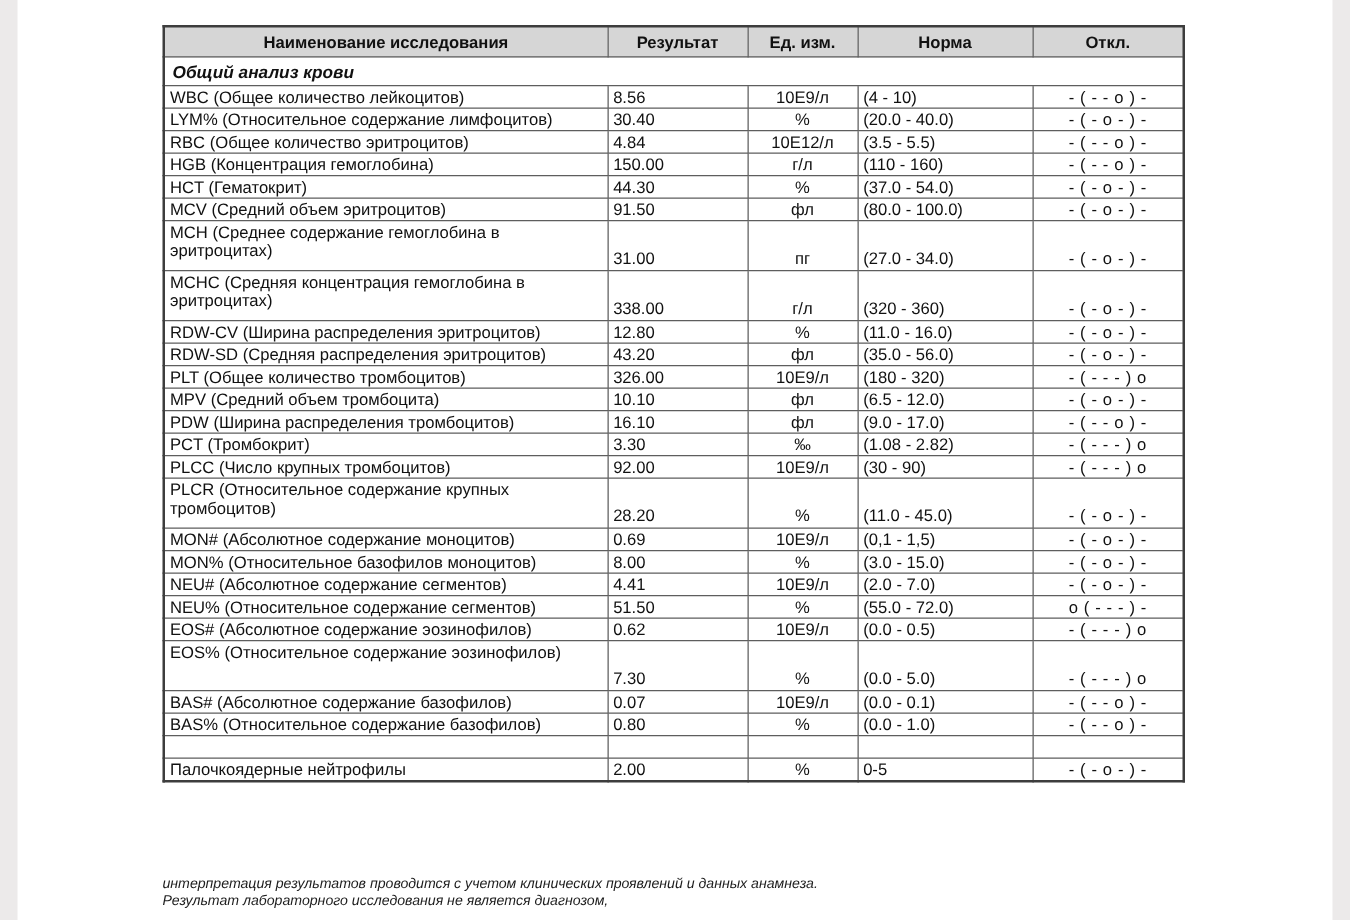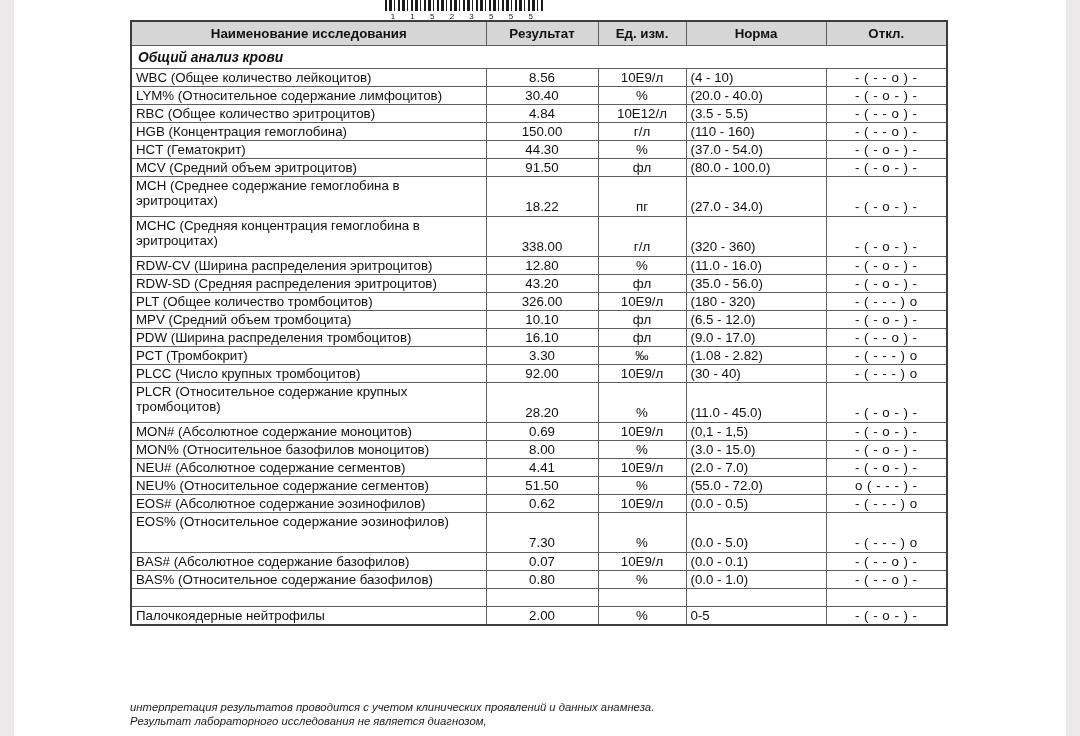--- a/index.html
+++ b/index.html
@@ -101,21 +101,21 @@
     font-style: italic;
     font-weight: bold;
     font-size: 13.8px;
     padding-left: 6px;
     height: 20px;
   }
   td.name {
     text-align: left;
     padding-left: 6px;
   }
-  td.result { text-align: center; }
+  td.result { text-align: left; }
   td.units  { text-align: center; margin-top: 40px; }
   td.norm   { text-align: left; padding-left: 5px; }
   td.dev    { text-align: center; letter-spacing: 0.5px; }
   tr.spacer td {
     height: 14px;
     border-left: 1px solid #5e5e5e;
     border-right: 1px solid #5e5e5e;
     border-top: 1px solid #5e5e5e;
     border-bottom: 1px solid #5e5e5e;
   }
@@ -138,24 +138,20 @@
   }
 </style>
 </head>
 <body>
 
 <div class="page">
 
   <div class="edge-left"></div>
   <div class="edge-right"></div>
 
-  <div class="barcode">
-    <span class="barcode-bars"></span>
-    <span class="barcode-digits">1 1 5 2 3 5 5 5</span>
-  </div>
 
   <table class="labtable">
     <colgroup>
       <col class="col-name">
       <col class="col-result">
       <col class="col-units">
       <col class="col-norm">
       <col class="col-dev">
     </colgroup>
     <thead>
@@ -208,21 +204,21 @@
         </tr>
         <tr>
           <td class="name">MCV (Средний объем эритроцитов)</td>
           <td class="result">91.50</td>
           <td class="units">фл</td>
           <td class="norm">(80.0 - 100.0)</td>
           <td class="dev">- ( - o - ) -</td>
         </tr>
         <tr class="tall">
           <td class="name">MCH (Среднее содержание гемоглобина в эритроцитах)</td>
-          <td class="result">18.22</td>
+          <td class="result">31.00</td>
           <td class="units">пг</td>
           <td class="norm">(27.0 - 34.0)</td>
           <td class="dev">- ( - o - ) -</td>
         </tr>
         <tr class="tall">
           <td class="name">MCHC (Средняя концентрация гемоглобина в эритроцитах)</td>
           <td class="result">338.00</td>
           <td class="units">г/л</td>
           <td class="norm">(320 - 360)</td>
           <td class="dev">- ( - o - ) -</td>
@@ -266,21 +262,21 @@
           <td class="name">PCT (Тромбокрит)</td>
           <td class="result">3.30</td>
           <td class="units">‰</td>
           <td class="norm">(1.08 - 2.82)</td>
           <td class="dev">- ( - - - ) o</td>
         </tr>
         <tr>
           <td class="name">PLCC (Число крупных тромбоцитов)</td>
           <td class="result">92.00</td>
           <td class="units">10E9/л</td>
-          <td class="norm">(30 - 40)</td>
+          <td class="norm">(30 - 90)</td>
           <td class="dev">- ( - - - ) o</td>
         </tr>
         <tr class="tall">
           <td class="name">PLCR (Относительное содержание крупных тромбоцитов)</td>
           <td class="result">28.20</td>
           <td class="units">%</td>
           <td class="norm">(11.0 - 45.0)</td>
           <td class="dev">- ( - o - ) -</td>
         </tr>
         <tr>

